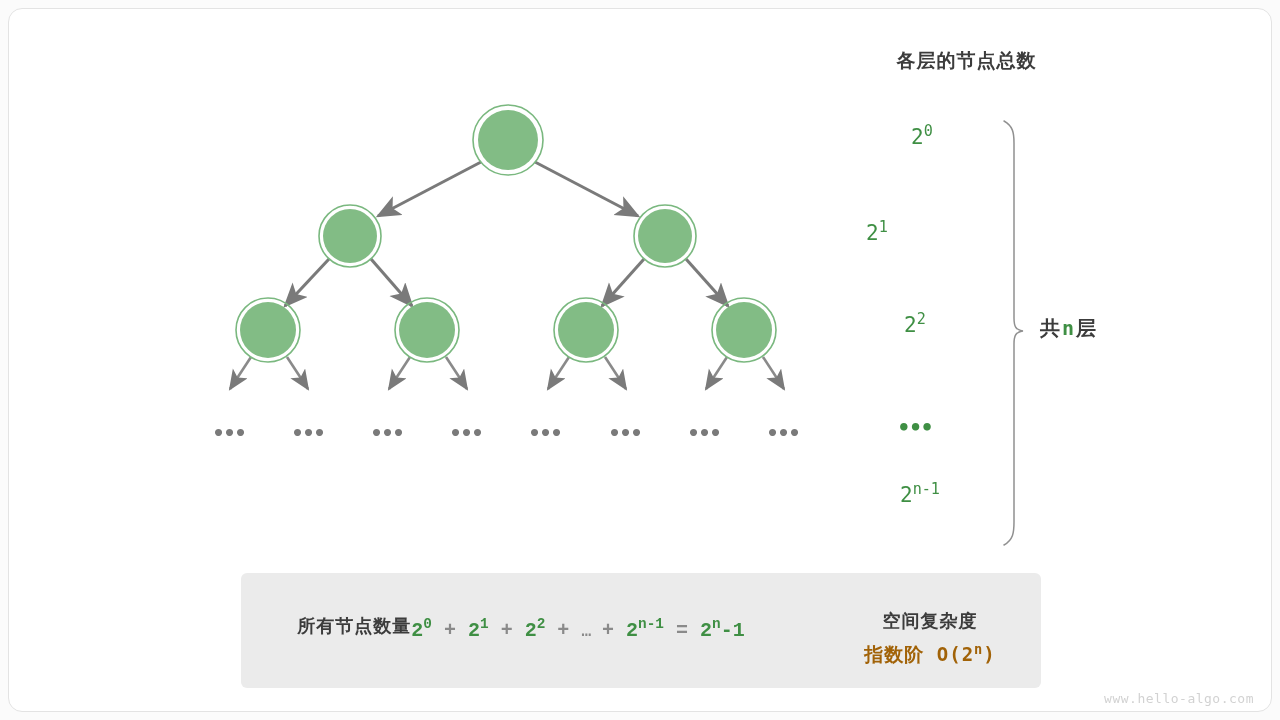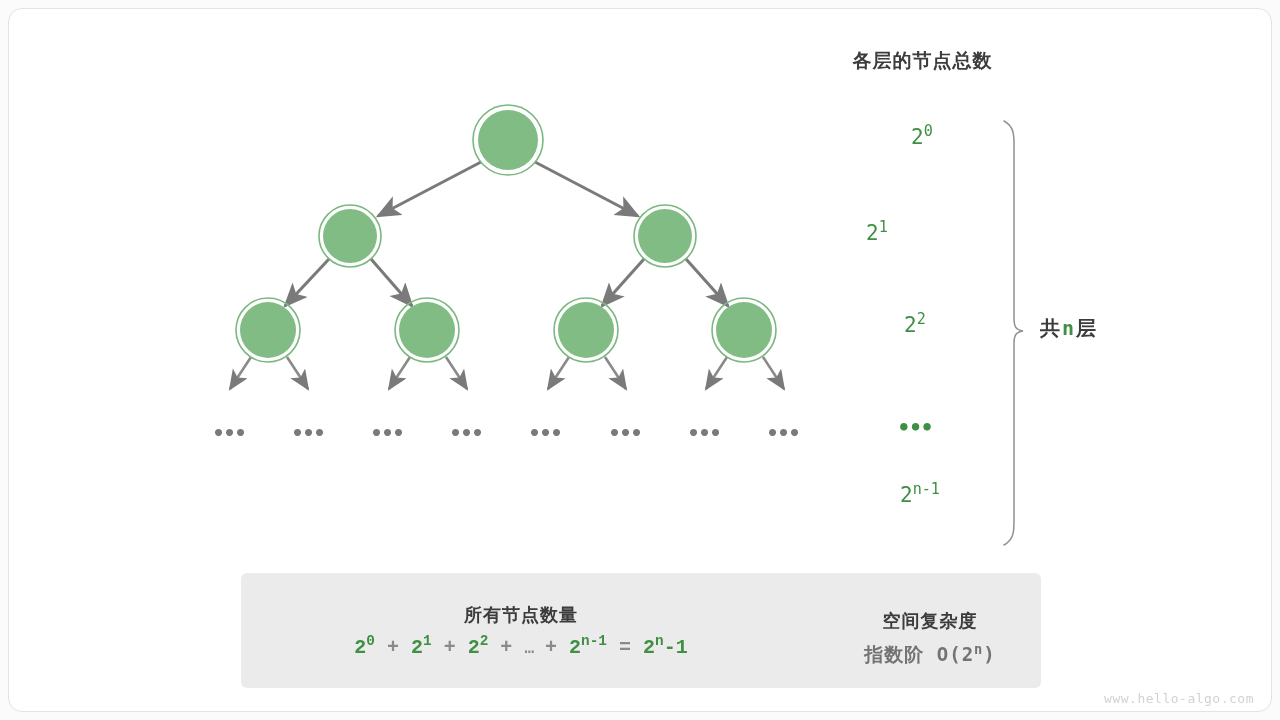--- a/index.html
+++ b/index.html
@@ -34,21 +34,21 @@
   
   #art {
     position: absolute;
     left: 0;
     top: 0;
     width: 1280px;
     height: 720px;
   }
   .col-title {
     position: absolute;
-    left: 780px;
+    left: 824px;
     top: 48px;
     width: 285px;
     text-align: center;
     font-size: 19px;
     font-weight: bold;
     color: #3c3c3c;
     letter-spacing: 1px;
   }
   .lvl-label {
     position: absolute;
@@ -113,21 +113,21 @@
     background: #ebebeb;
     border-radius: 6px;
   }
   .panel-left {
     position: absolute;
     left: 241px;
     top: 573px;
     width: 560px;
     height: 115px;
     display: flex;
-    flex-direction: column;
+    flex-direction: row;
     align-items: center;
     justify-content: center;
   }
   .panel-head {
     font-size: 18px;
     font-weight: bold;
     color: #3c3c3c;
     letter-spacing: 1px;
     margin-bottom: 9px;
   }
@@ -159,21 +159,21 @@
     width: 200px;
     height: 131px;
     display: flex;
     flex-direction: column;
     align-items: center;
     justify-content: center;
   }
   .complexity {
     font-size: 19px;
     font-weight: bold;
-    color: #737373;
+    color: #a16207;
     white-space: nowrap;
     letter-spacing: 1px;
   }
   .complexity .mono {
     font-family: "DejaVu Sans Mono", "Liberation Mono", monospace;
   }
   .complexity sup {
     font-size: 0.72em;
     vertical-align: super;
     line-height: 0;

